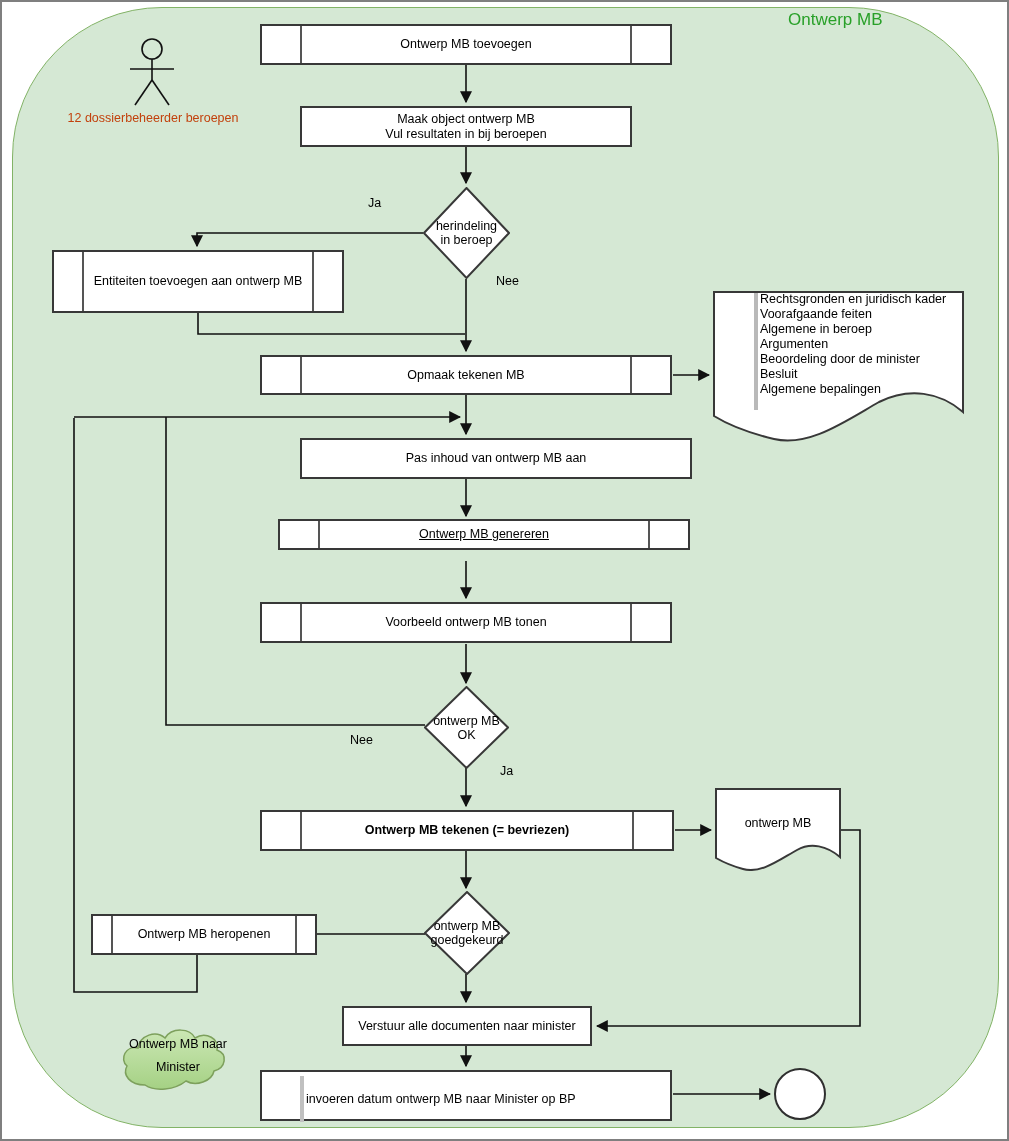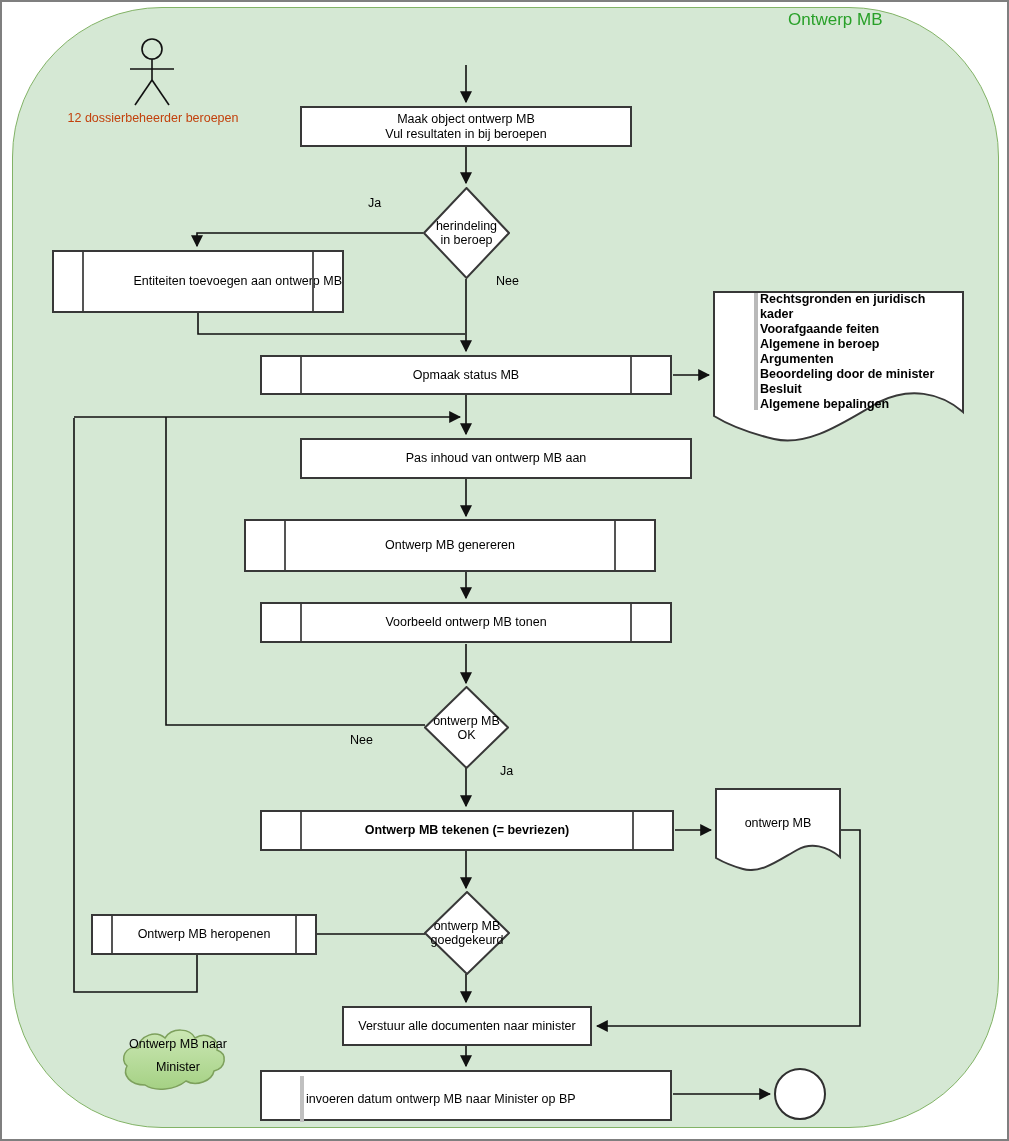--- a/index.html
+++ b/index.html
@@ -110,67 +110,72 @@
     <g stroke="#111" stroke-width="1.6" fill="none">
       <circle cx="32" cy="15" r="10"></circle>
       <line x1="32" y1="25" x2="32" y2="46"></line>
       <line x1="10" y1="35" x2="54" y2="35"></line>
       <line x1="32" y1="46" x2="15" y2="71"></line>
       <line x1="32" y1="46" x2="49" y2="71"></line>
     </g>
   </svg>
   <div id="actor-label">12 dossierbeheerder beroepen</div>
 
+  <div class="node" style="left:258px;top:22px;width:412px;height:41px;">
+    <div class="bar" style="left:38px;"></div>
+    <div class="bar" style="right:38px;"></div>
+    <span>Ontwerp MB toevoegen</span>
+  </div>
 
   <div class="node" style="left:298px;top:104px;width:332px;height:41px;">
     <span>Maak object ontwerp MB
 Vul resultaten in bij beroepen</span>
   </div>
 
   <div class="diamond" style="left:421px;top:185px;width:87px;height:92px;text-decoration:underline;">
     <svg width="87" height="92" viewBox="0 0 87 92">
       <polygon points="43.5,1 86,46 43.5,91 1,46" fill="#fff" stroke="#383838" stroke-width="2"></polygon>
     </svg>
     <div class="dlabel">herindeling
 in beroep</div>
   </div>
 
-  <div class="node" style="left:50px;top:248px;width:292px;height:63px;justify-content:flex-end;">
+  <div class="node" style="left:50px;top:248px;width:292px;height:63px;">
     <div class="bar" style="left:28px;"></div>
     <div class="bar" style="right:28px;"></div>
     <span>Entiteiten toevoegen aan ontwerp MB</span>
   </div>
 
   <div class="node" style="left:258px;top:353px;width:412px;height:40px;">
     <div class="bar" style="left:38px;"></div>
     <div class="bar" style="right:38px;"></div>
-    <span>Opmaak status MB</span>
-  </div>
-
-  <div class="docshape" style="left:711px;top:289px;width:251px;height:171px;font-weight:bold;">
+    <span>Opmaak tekenen MB</span>
+  </div>
+
+  <div class="docshape" style="left:711px;top:289px;width:251px;height:171px;">
     <svg width="251" height="171" viewBox="0 0 251 171">
       <path d="M1,1 L250,1 L250,121 C227,101 196,96 166,111 C131,131 96,156 61,148 C36,142 14,133 1,125 Z" fill="#fff" stroke="#383838" stroke-width="2"></path>
     </svg>
     <div id="doc-kader-bar"></div>
     <div id="doc-kader-list">
       <div>Rechtsgronden en juridisch kader</div>
       <div>Voorafgaande feiten</div>
       <div>Algemene in beroep</div>
       <div>Argumenten</div>
       <div>Beoordeling door de minister</div>
       <div>Besluit</div>
       <div>Algemene bepalingen</div>
     </div>
   </div>
 
   <div class="node" style="left:298px;top:436px;width:392px;height:41px;">
     <span>Pas inhoud van ontwerp MB aan</span>
   </div>
 
-  <div class="node" style="left:242px;top:517px;width:412px;height:53px;">
+  <div class="node" style="left:276px;top:517px;width:412px;height:31px;text-decoration:underline;">
     <div class="bar" style="left:38px;"></div>
     <div class="bar" style="right:38px;"></div>
     <span>Ontwerp MB genereren</span>
   </div>
 
   <div class="node" style="left:258px;top:600px;width:412px;height:41px;">
     <div class="bar" style="left:38px;"></div>
     <div class="bar" style="right:38px;"></div>
     <span>Voorbeeld ontwerp MB tonen</span>
   </div>

